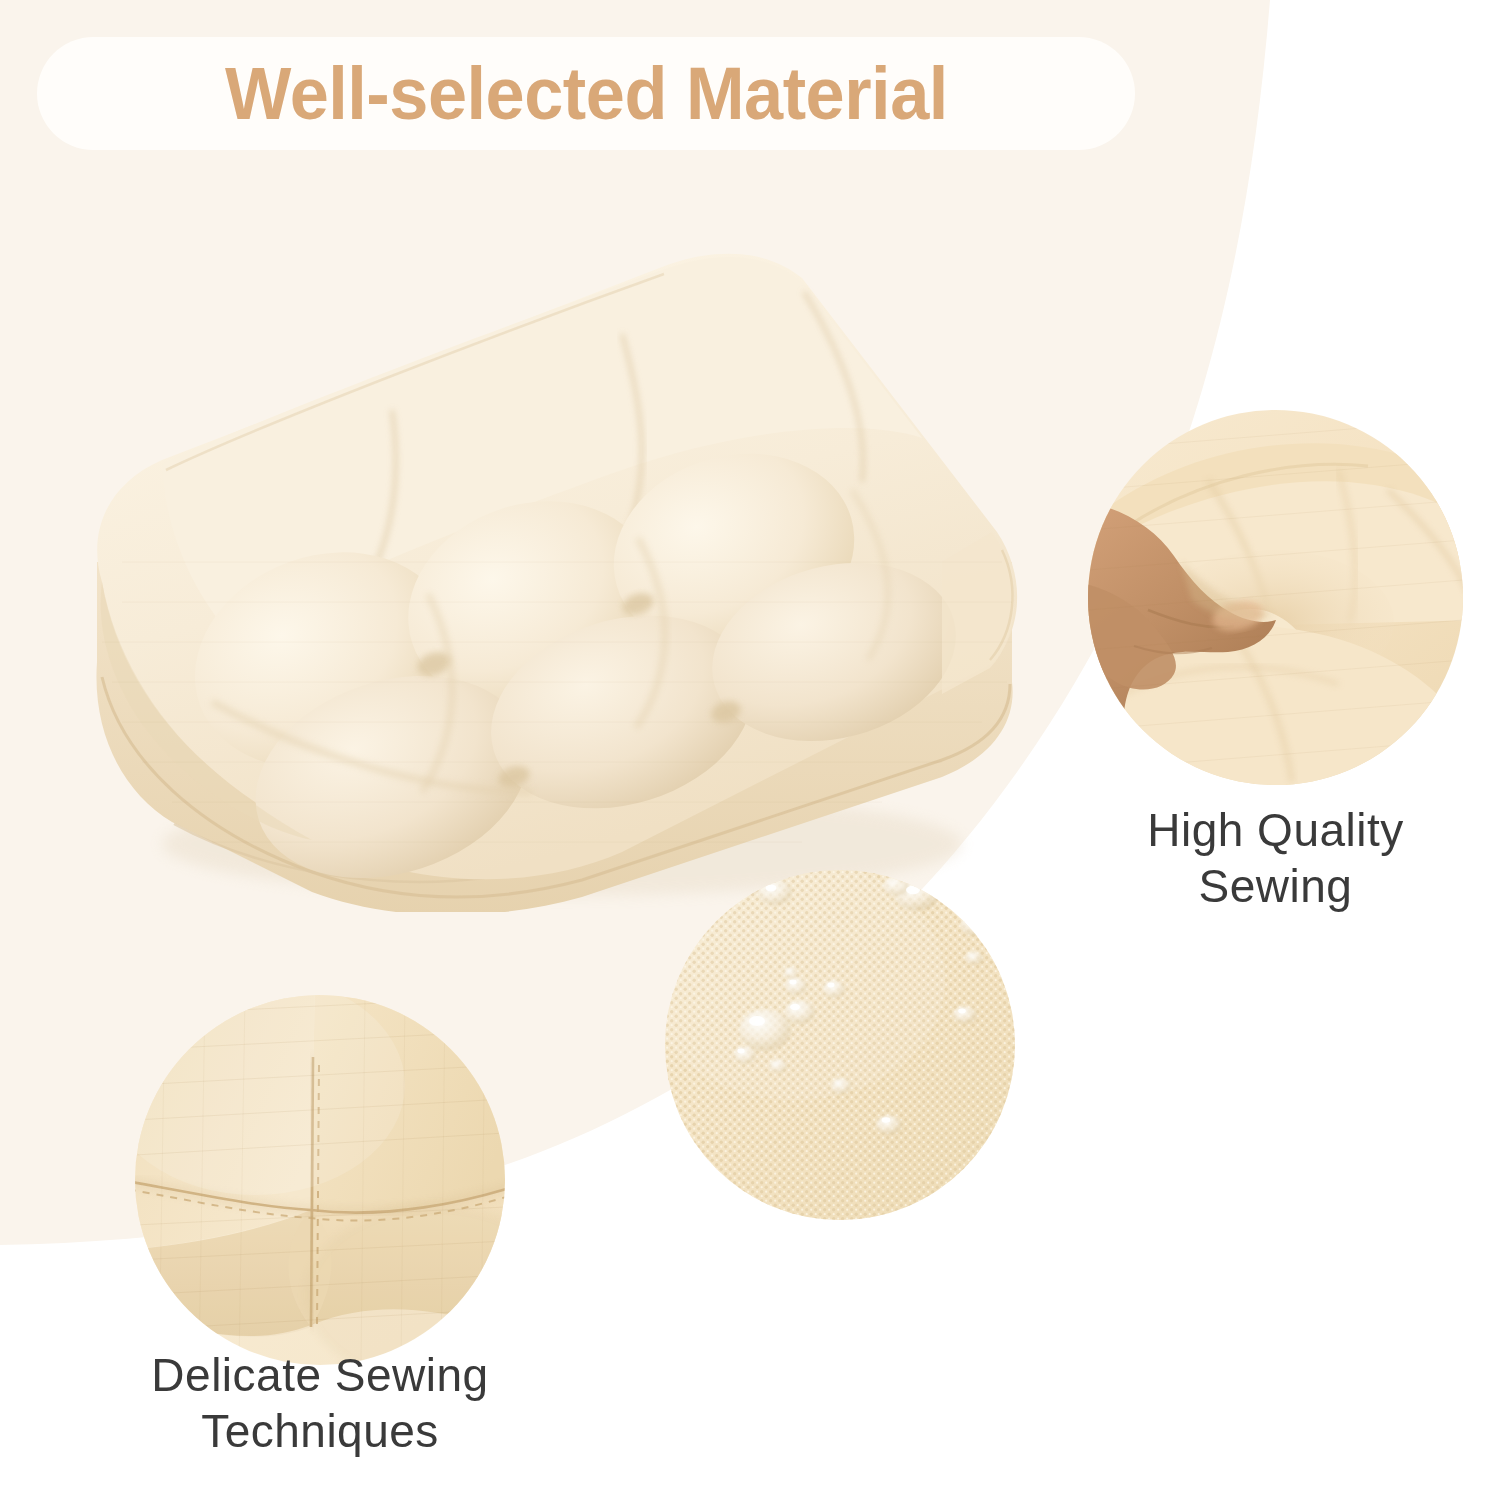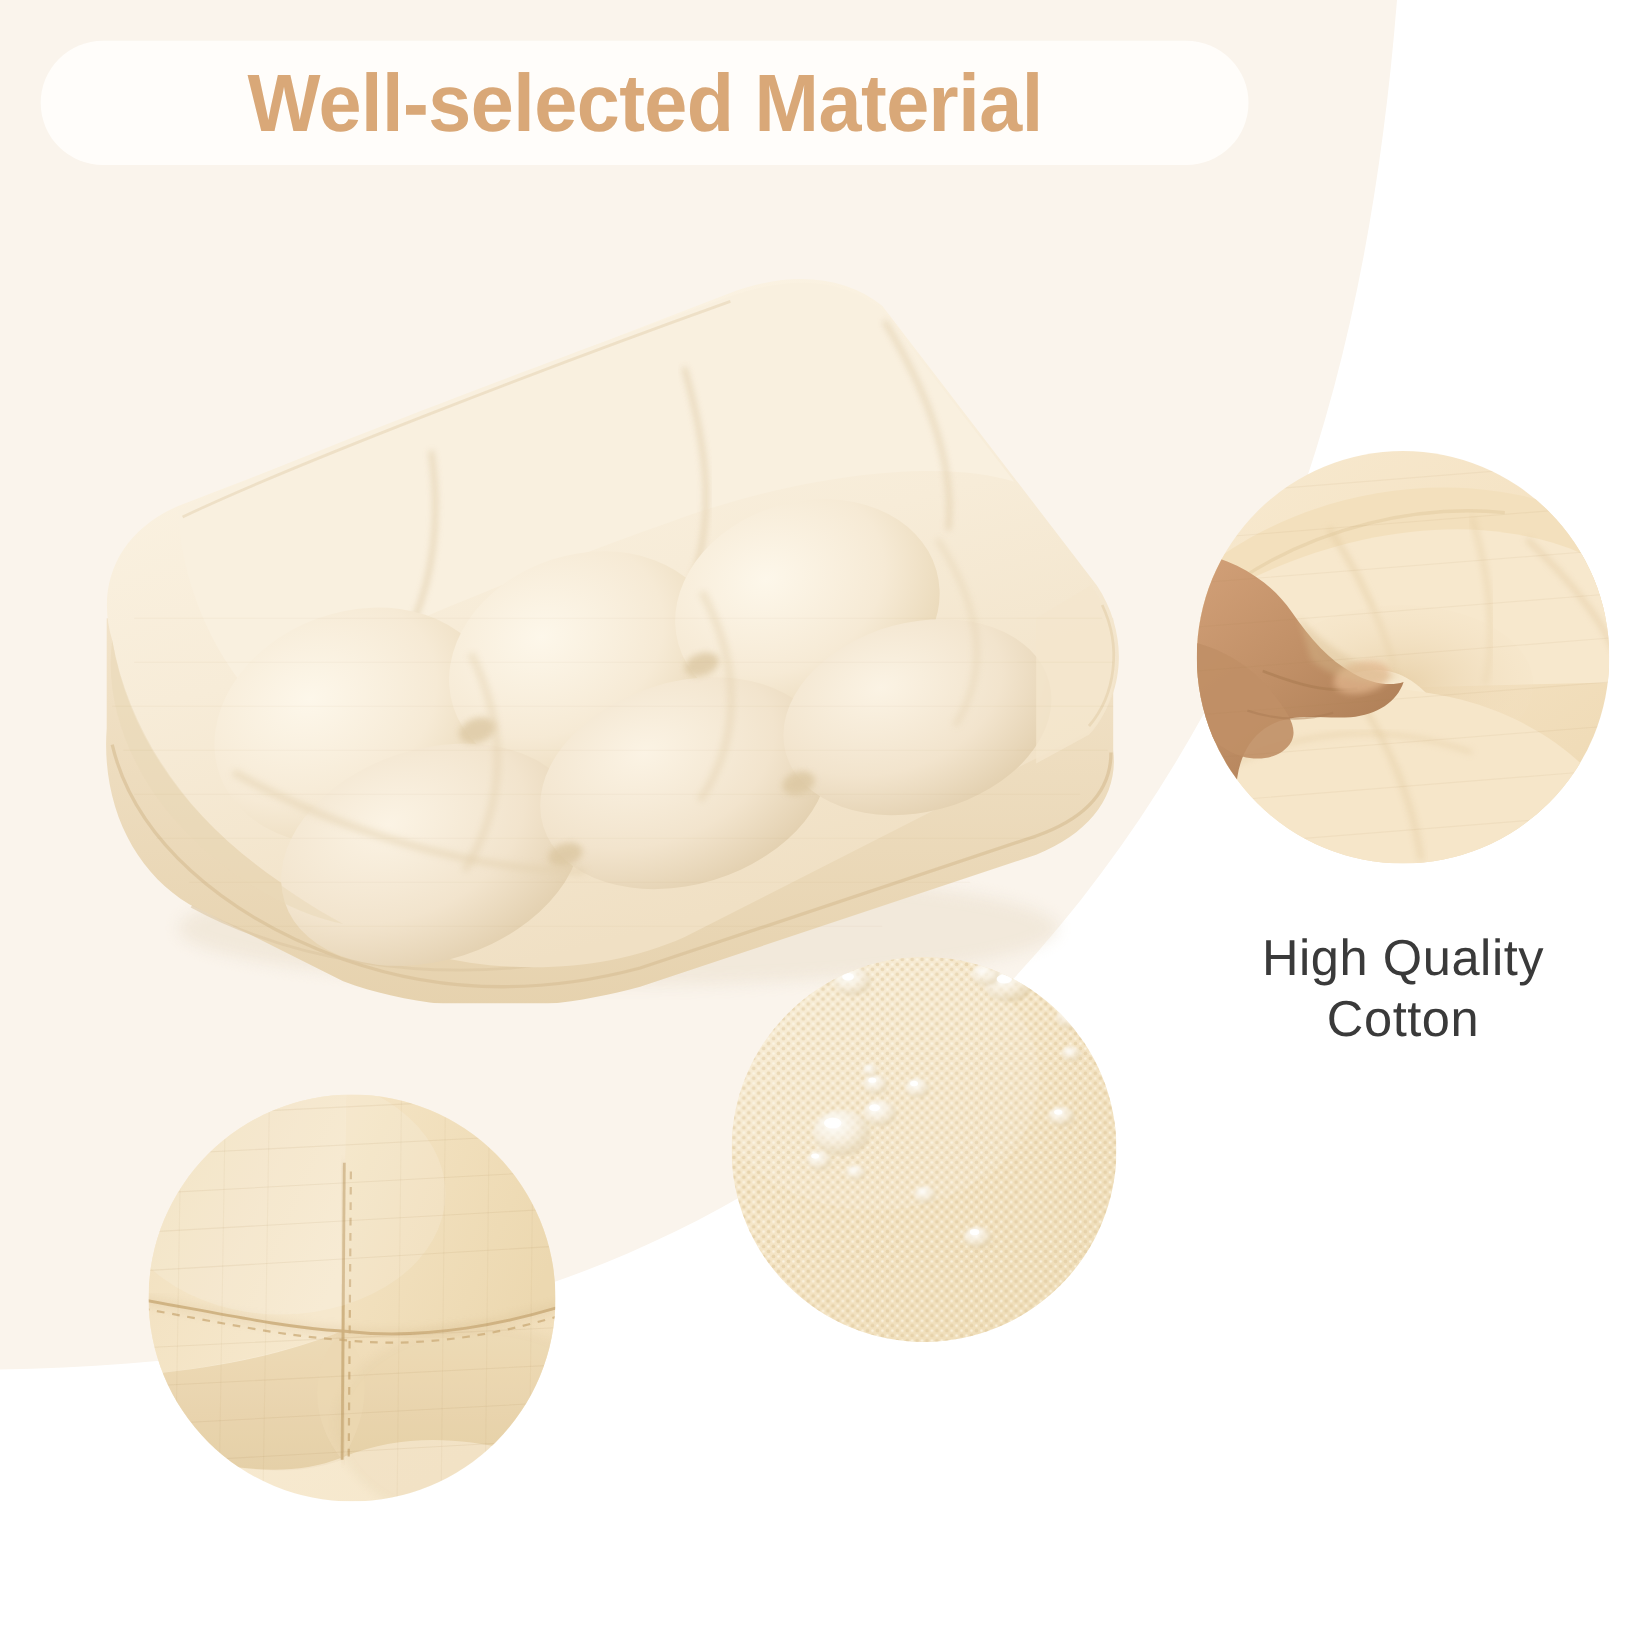--- a/index.html
+++ b/index.html
@@ -58,21 +58,21 @@
     color:#3a3a3a;
     font-size:46px;
     line-height:1.22;
     letter-spacing:0.5px;
   }
   .caption .l2{display:block;}
 
   
   #detail-cotton{left:1088px;top:410px;width:375px;height:375px;}
   #detail-cotton .circle{width:375px;height:375px;}
-  #detail-cotton .caption{top:392px;width:420px;margin-top:40px;}
+  #detail-cotton .caption{top:392px;width:420px;}
 
   #detail-waterproof{left:665px;top:870px;width:350px;height:350px;}
   #detail-waterproof .circle{width:350px;height:350px;}
   #detail-waterproof .caption{top:330px;width:430px;}
 
   #detail-sewing{left:135px;top:995px;width:370px;height:370px;}
   #detail-sewing .circle{width:370px;height:370px;}
   #detail-sewing .caption{top:352px;width:430px;}
 </style>
 </head>
@@ -240,21 +240,21 @@
 
         <path d="M92,150 C120,180 150,198 186,204 C160,216 128,210 104,190 Z" fill="#d9bd90" opacity="0.4" filter="url(#b3)"></path>
 
         <g opacity="0.07" stroke="#a5814d" stroke-width="1">
           <path d="M0,40 L375,10 M0,80 L375,50 M0,120 L375,90 M0,160 L375,130 M0,200 L375,170 M0,240 L375,210 M0,280 L375,250 M0,320 L375,290 M0,360 L375,330"></path>
         </g>
       </svg>
     </div>
     <div class="caption">
       <span>High Quality</span>
-      <span class="l2">Cotton</span>
+      <span class="l2">Sewing</span>
     </div>
   </div>
 
   <div class="detail" id="detail-waterproof">
     <div class="circle">
       <svg viewBox="0 0 350 350" preserveAspectRatio="xMidYMid slice">
         <defs>
           <linearGradient id="wpBg" x1="0.1" y1="0" x2="0.9" y2="1">
             <stop offset="0%" stop-color="#f7ebd2"></stop>
             <stop offset="50%" stop-color="#f4e4c5"></stop>
@@ -368,15 +368,19 @@
 
         <g opacity="0.10" stroke="#a5824c" stroke-width="1">
           <path d="M0,20 L370,2 M0,55 L370,36 M0,90 L370,70 M0,125 L370,104 M0,160 L370,138
                    M0,230 L370,212 M0,265 L370,246 M0,300 L370,280 M0,335 L370,314"></path>
         </g>
         <g opacity="0.06" stroke="#a5824c" stroke-width="1">
           <path d="M30,0 L24,370 M70,0 L64,370 M110,0 L104,370 M230,0 L226,370 M270,0 L266,370 M310,0 L306,370 M350,0 L346,370"></path>
         </g>
       </svg>
     </div>
+    <div class="caption">
+      <span>Delicate Sewing</span>
+      <span class="l2">Techniques</span>
+    </div>
   </div>
 
 </div>
 
 </body></html>

